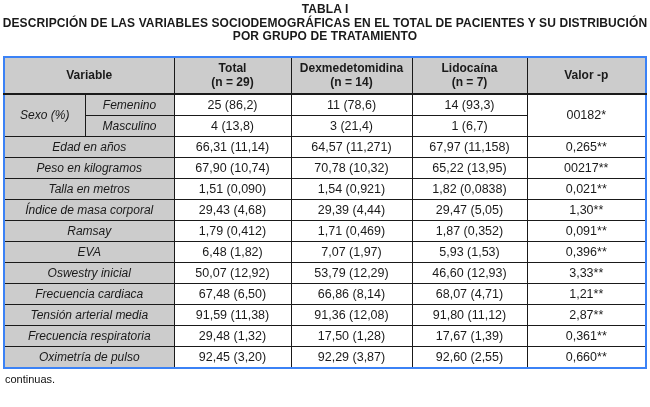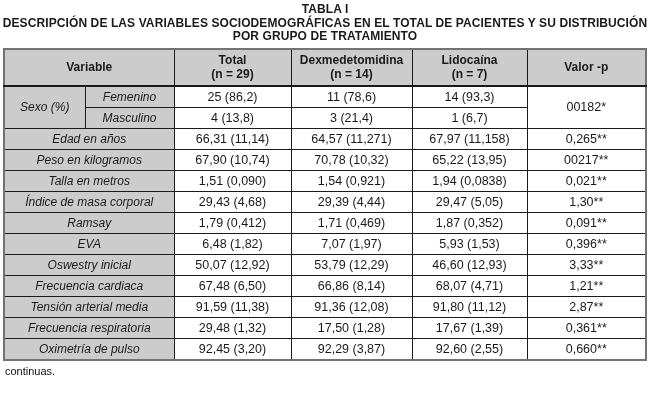--- a/index.html
+++ b/index.html
@@ -6,22 +6,22 @@
   body{
     width:650px;height:407px;background:#ffffff;overflow:hidden;
     font-family:"Liberation Sans",sans-serif;color:#1a1a1a;
     -webkit-font-smoothing:antialiased;
   }
   .page{width:650px;height:407px;}
   .title-block{padding-top:3px;text-align:center;font-weight:bold;}
   .title-line{font-size:12px;line-height:13.5px;letter-spacing:0.1px;}
   table.main{
     border-collapse:collapse;table-layout:fixed;
-    width:642px;margin:4px auto 0 auto;
-    border:2px solid #737373;
+    width:642px;margin:12px auto 0 auto;
+    border:2px solid #3b82f6;
   }
   th,td{
     border:1px solid #1a1a1a;
     text-align:center;vertical-align:middle;
     padding:0 2px;overflow:hidden;white-space:nowrap;
   }
   tr.head{height:37px;}
   tr.head th{
     background:#cccccc;font-weight:bold;font-style:normal;
     font-size:12px;line-height:14.5px;border-bottom:2px solid #1a1a1a;
@@ -100,21 +100,21 @@
       <td class="lab" colspan="2">Peso en kilogramos</td>
       <td>67,90 (10,74)</td>
       <td>70,78 (10,32)</td>
       <td>65,22 (13,95)</td>
       <td>00217**</td>
     </tr>
     <tr>
       <td class="lab" colspan="2">Talla en metros</td>
       <td>1,51 (0,090)</td>
       <td>1,54 (0,921)</td>
-      <td>1,94 (0,0838)</td>
+      <td>1,82 (0,0838)</td>
       <td>0,021**</td>
     </tr>
     <tr>
       <td class="lab" colspan="2">Índice de masa corporal</td>
       <td>29,43 (4,68)</td>
       <td>29,39 (4,44)</td>
       <td>29,47 (5,05)</td>
       <td>1,30**</td>
     </tr>
     <tr>

